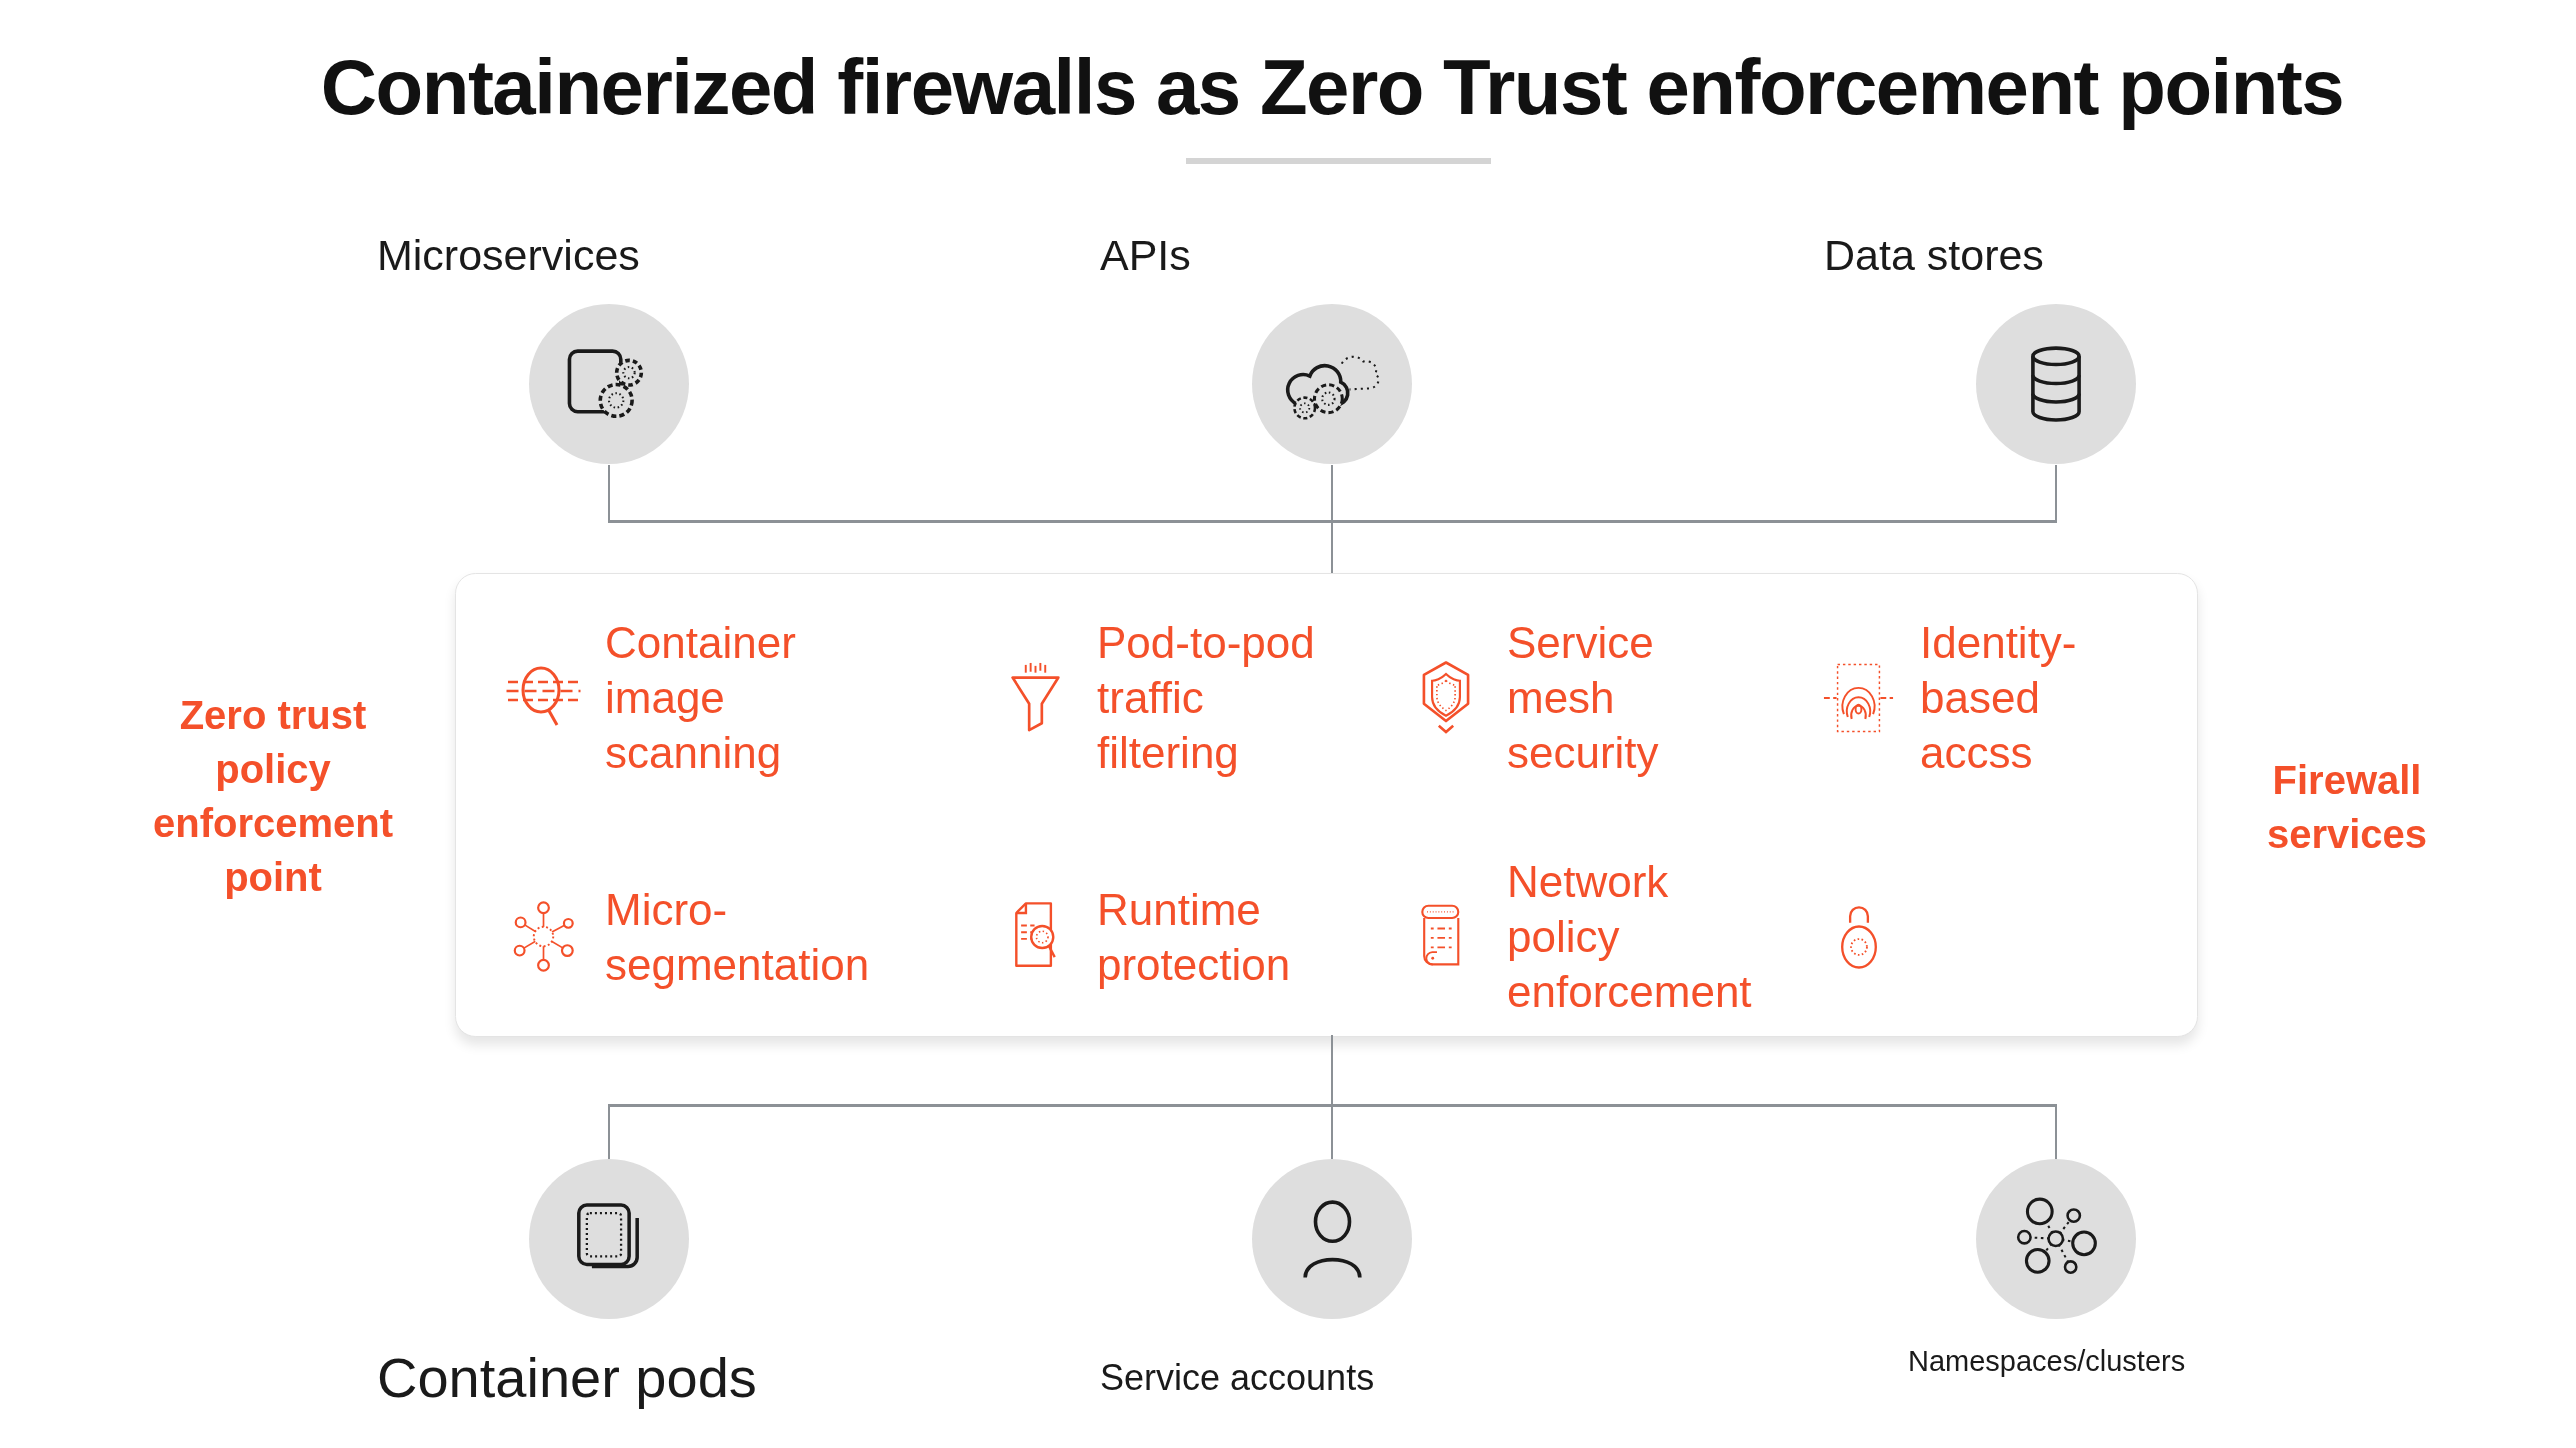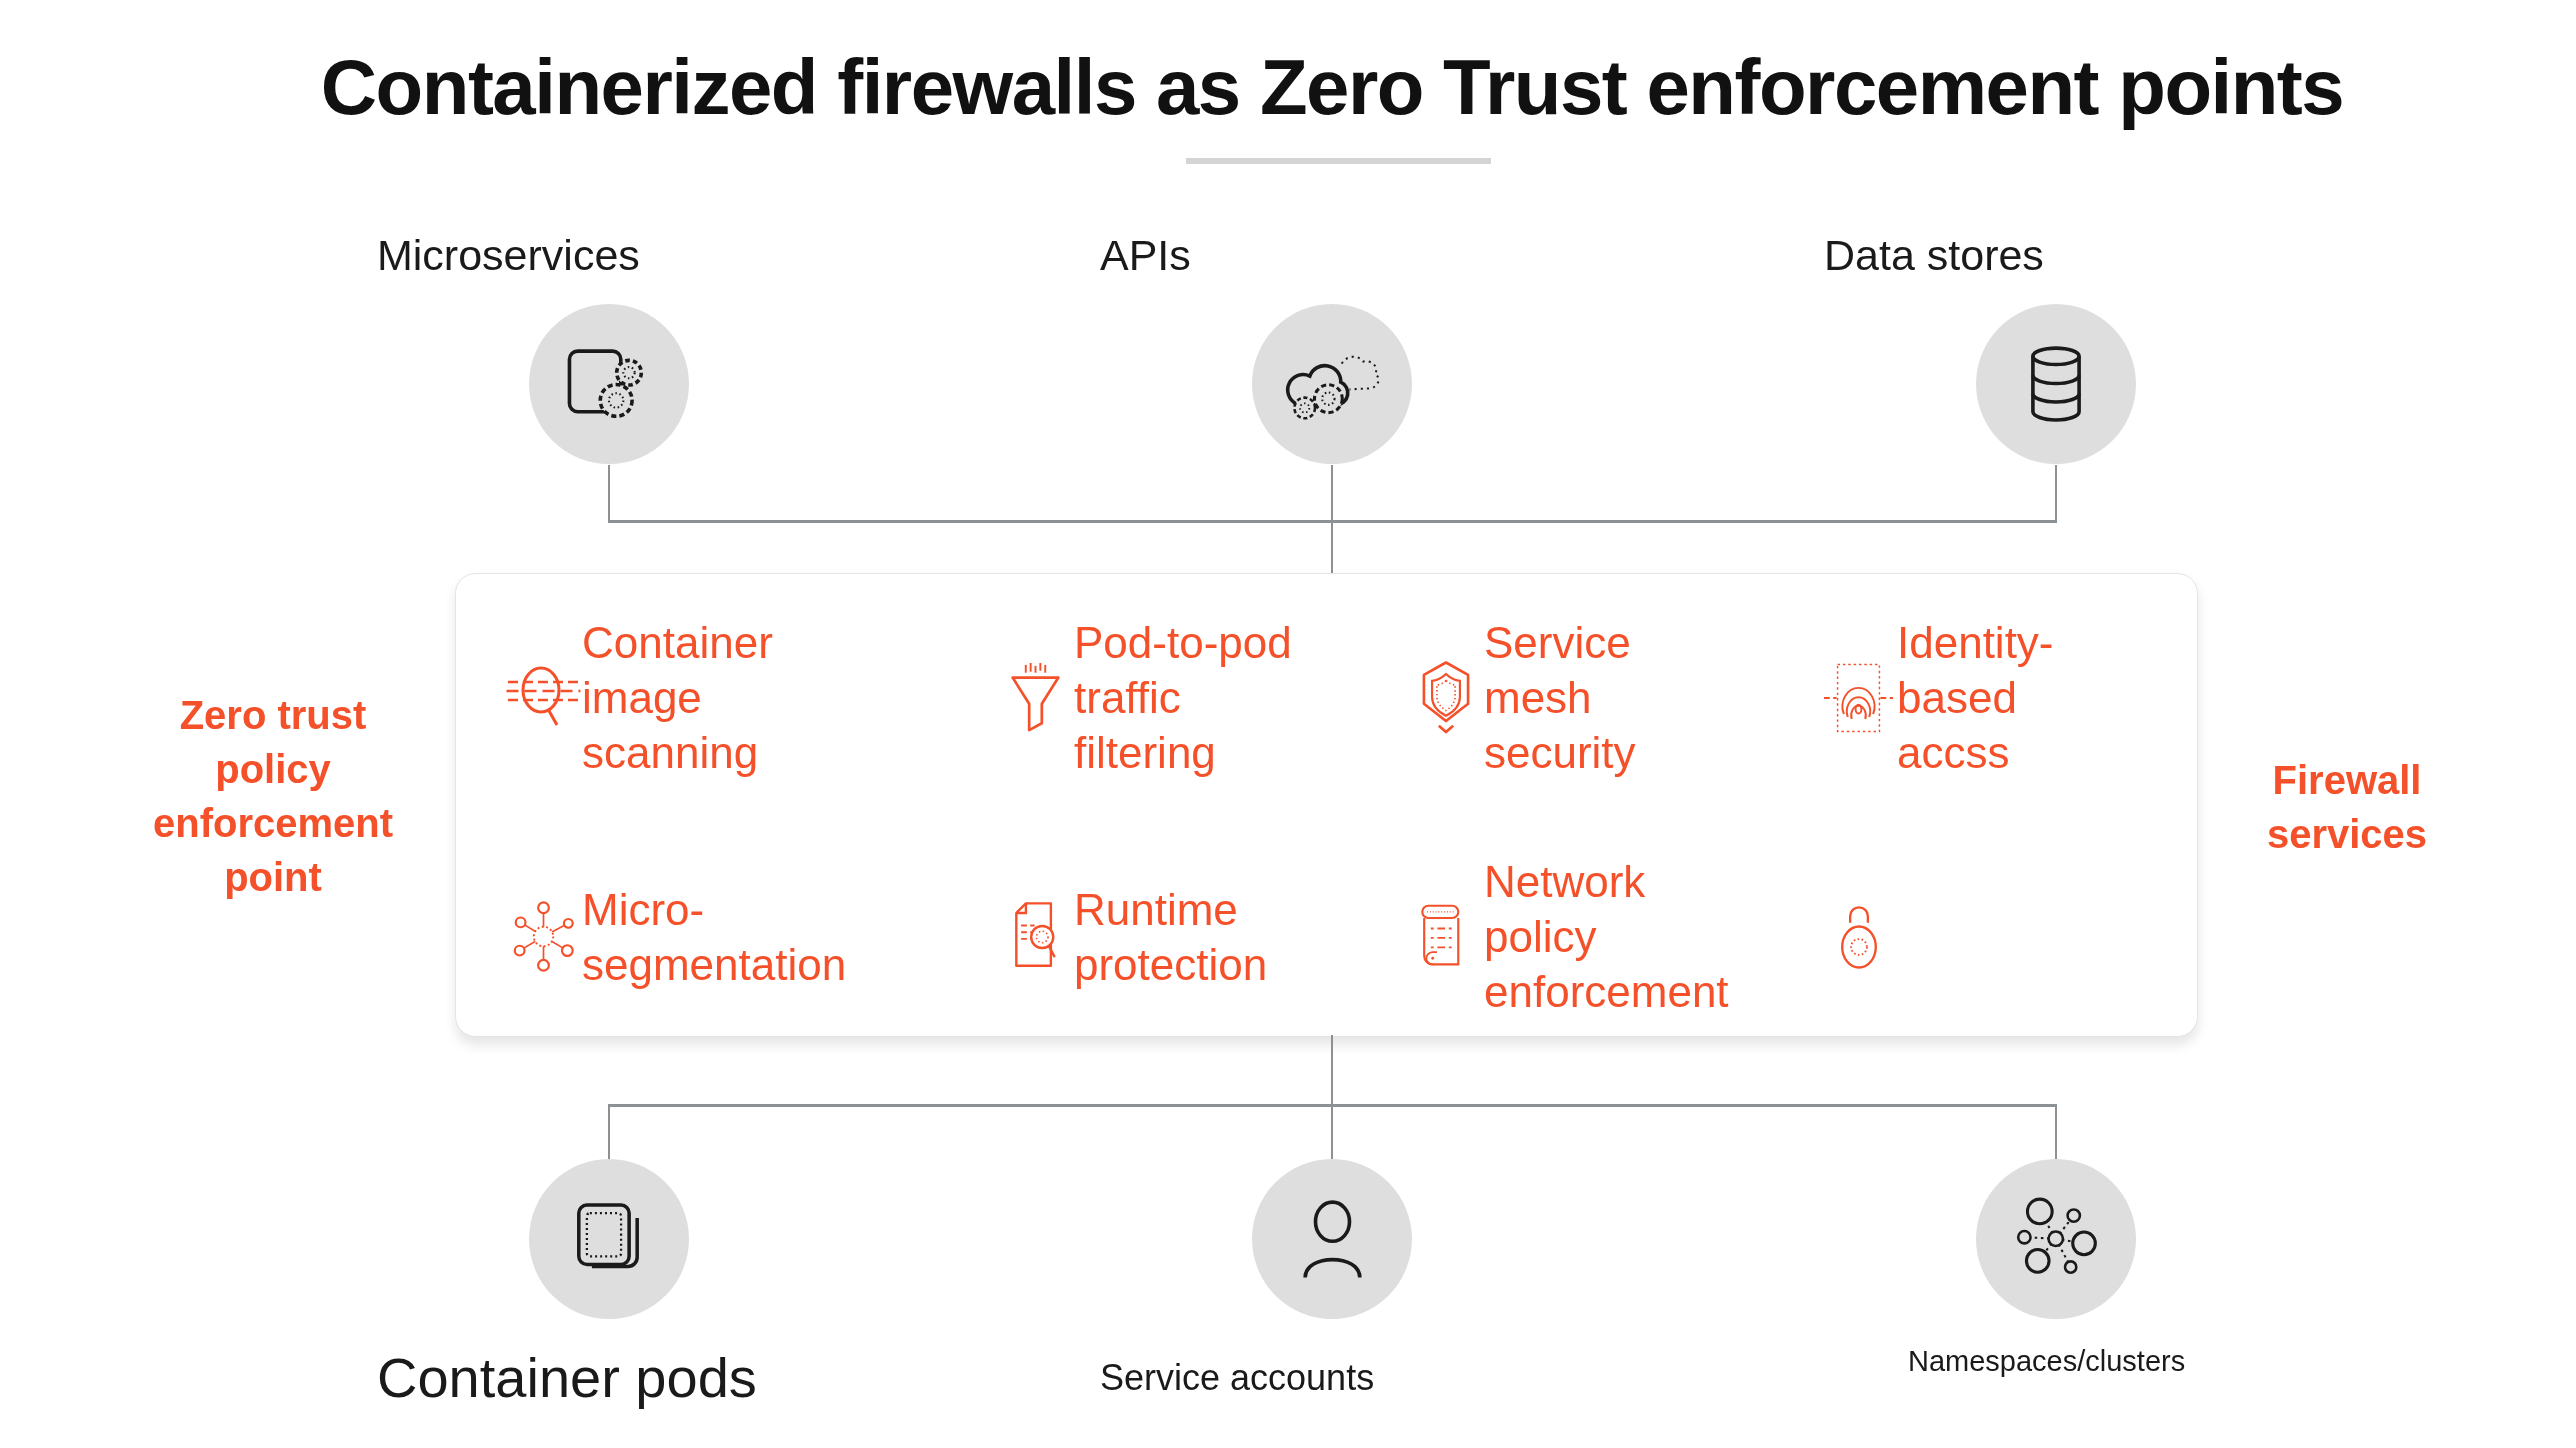--- a/index.html
+++ b/index.html
@@ -11,21 +11,21 @@
           font-family:"Liberation Sans",sans-serif;color:var(--ink);border-radius:21px;}
   .title{position:absolute;left:44px;top:42px;width:2576px;text-align:center;
          font-size:78px;font-weight:700;letter-spacing:-1.5px;color:#111;}
   .divider{position:absolute;left:1186px;top:158px;width:305px;height:6.2px;background:#D4D4D4;}
   .node-label{position:absolute;width:464px;font-size:43px;color:var(--ink);}
   .circle{position:absolute;width:160px;height:160px;border-radius:50%;background:var(--node-circle);
           display:flex;align-items:center;justify-content:center;}
   .vline,.hline{position:absolute;background:var(--connector);}
   .panel{position:absolute;left:455px;top:573px;width:1741px;height:462px;background:#fff;
          border:1.5px solid var(--box-border);border-radius:20.6px;box-shadow:0 7.2px 11.3px rgba(0,0,0,.10);}
-  .feature{position:absolute;display:flex;align-items:center;height:185px;}
+  .feature{position:absolute;display:flex;align-items:center;gap:23px;height:185px;}
   .f-icon{flex:0 0 77px;width:77px;display:flex;align-items:center;justify-content:center;color:var(--accent);}
   .f-label{font-size:44px;line-height:55px;color:var(--accent);white-space:pre-line;}
   .side-label{position:absolute;text-align:center;font-weight:700;color:var(--accent);
               font-size:40px;line-height:54px;white-space:pre-line;}
   .n-icon{color:var(--ink);display:flex;}
   svg{display:block;}
 </style>
 </head>
 <body>
 

